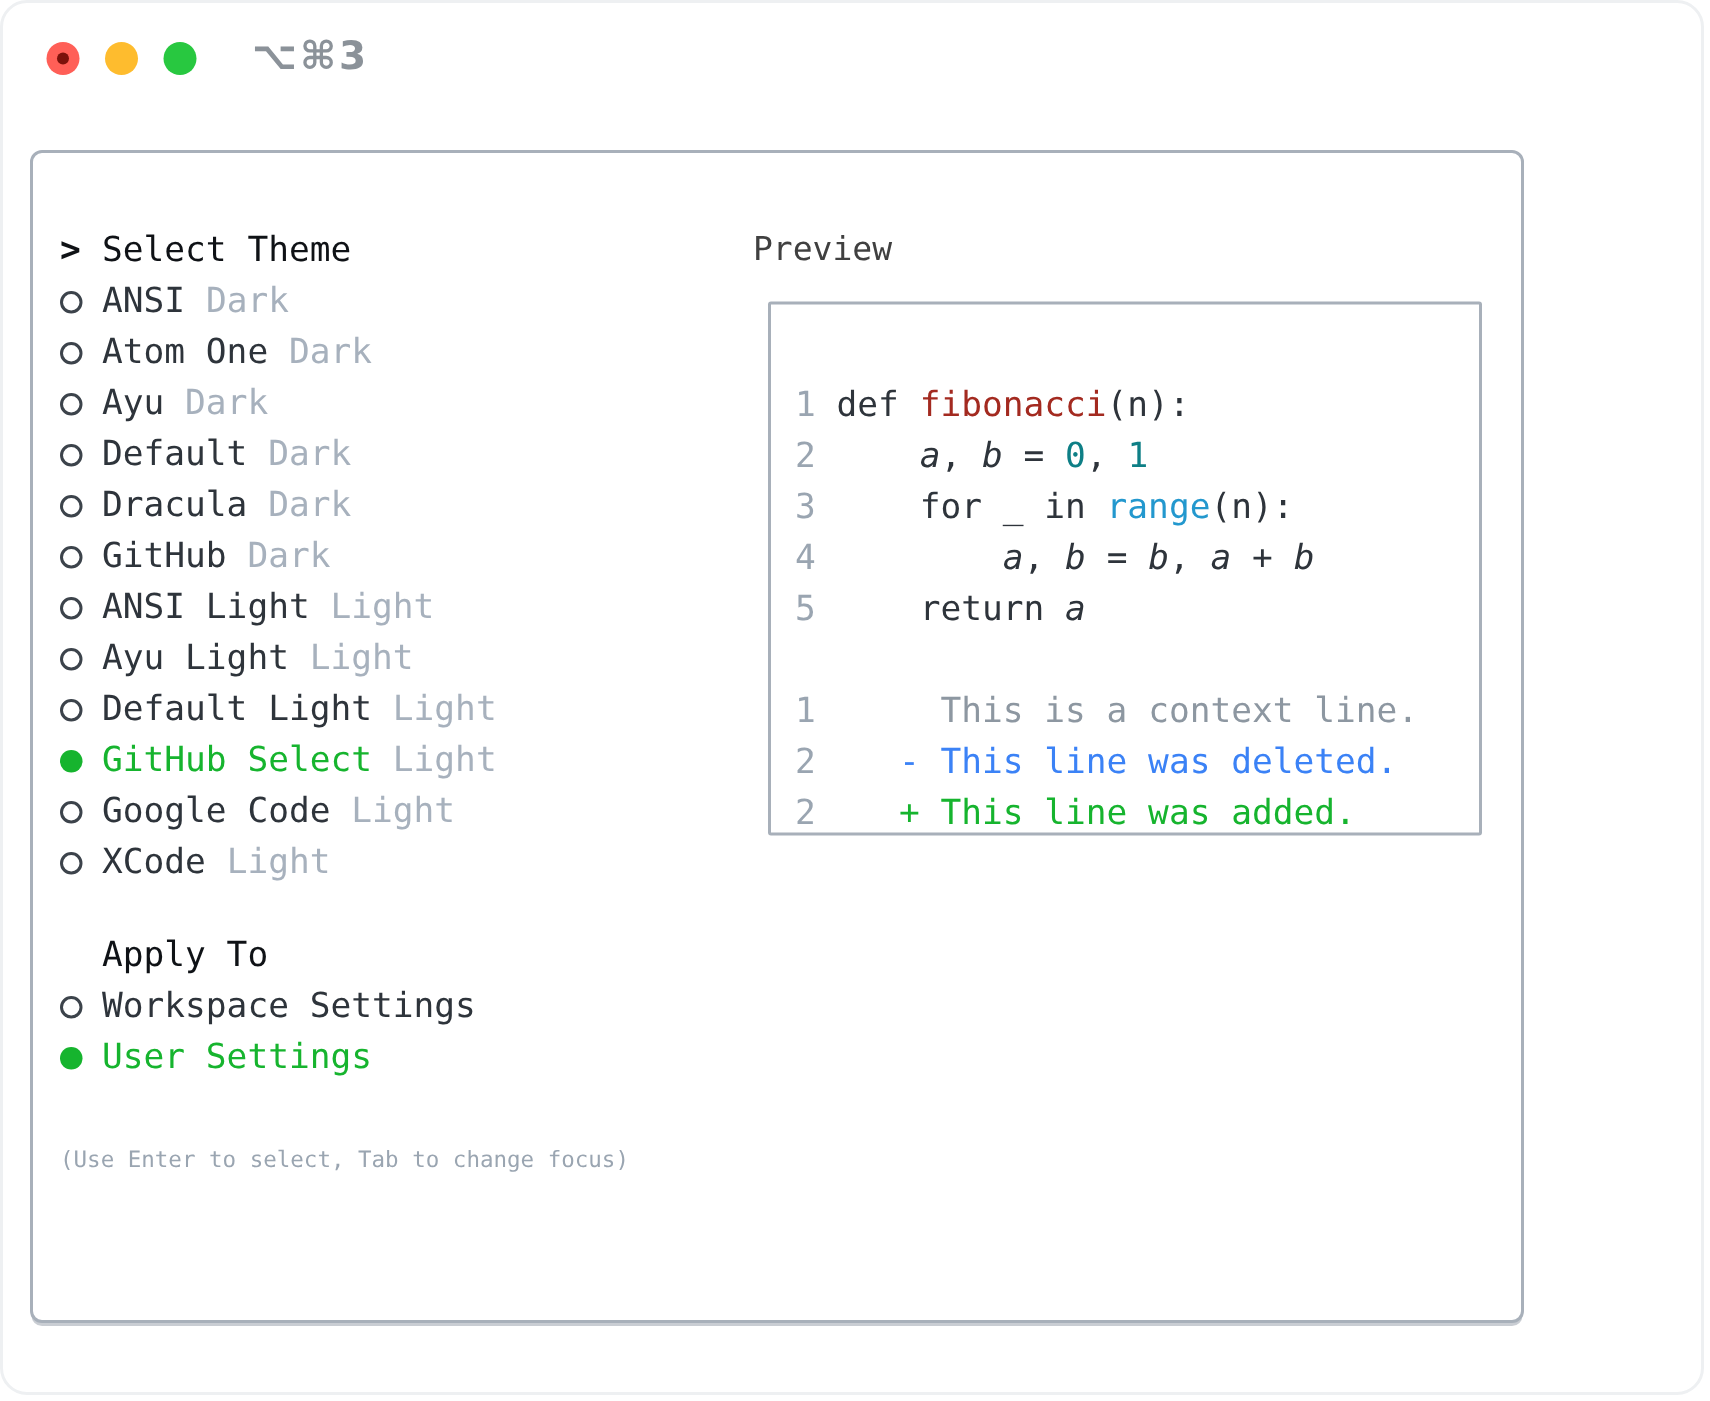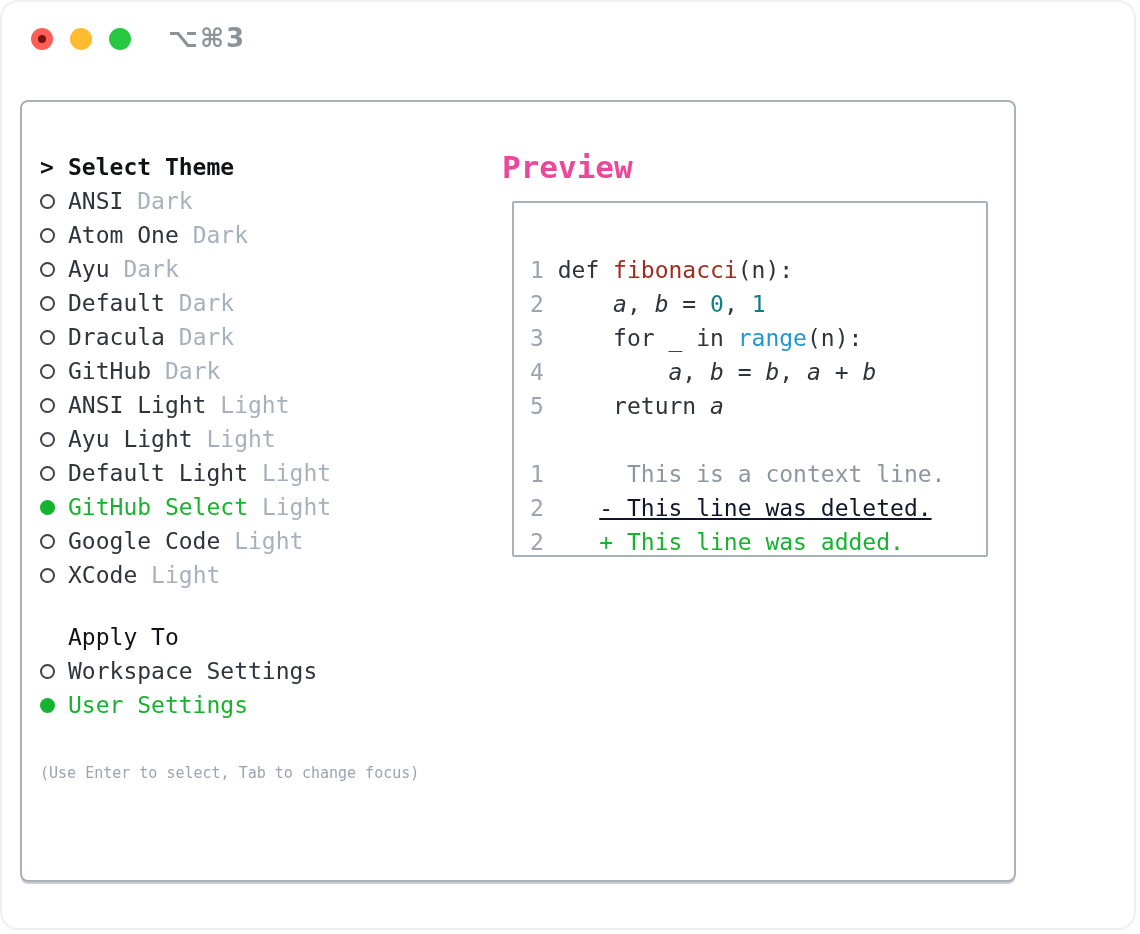--- a/index.html
+++ b/index.html
@@ -64,21 +64,21 @@
     line-height: 34px;
     white-space: pre;
   }
   .left-col { position: absolute; left: 18px; top: 48px; }
   .caret {
     display: inline-block;
     width: 28px;
     font-weight: bold;
     color: #0f1216;
   }
-  .hdr  { font-weight: bold; color: #0f1216; }
+  .hdr  { font-weight: normal; color: #0f1216; }
   .indent { display: inline-block; width: 28px; }
   .hdr2 { color: #0f1216; }
   .bullet {
     width: 15px; height: 15px;
     border-radius: 50%;
     border: 2px solid #3c434b;
     box-sizing: border-box;
     margin-right: 13px;
     flex: none;
   }
@@ -92,23 +92,23 @@
     width: 460px;
     font-size: 15px;
     line-height: 34px;
     color: #9aa5b1;
   }
   
   .preview-label {
     position: absolute;
     left: 480px; top: 48px;
     height: 34px; line-height: 34px;
-    font-size: 31px;
-    font-weight: bold;
-    color: #ec4899;
+    font-size: 22px;
+    font-weight: normal;
+    color: #404040;
   }
   .preview-box {
     position: absolute;
     left: 490px; top: 99px;
     width: 476px; height: 356px;
     border: 2px solid #a8b0ba;
     border-radius: 2px;
     box-sizing: border-box;
     padding: 50px 0 0 16px;
     overflow: hidden;
@@ -119,21 +119,21 @@
     font-size: 23px;
     white-space: pre;
   }
   .ln   { color: #9aa5b1; }
   .tx   { color: #2e343b; }
   .fn   { color: #a32a20; }
   .num  { color: #0e7f86; }
   .call { color: #2398ce; }
   .var  { color: #2e343b; font-style: italic; }
   .ctx  { color: #8d97a1; }
-  .del  { color: #0f172a; text-decoration: underline; }
+  .del  { color: #3b82f6; }
   .add  { color: #16b42e; }
 </style>
 </head>
 <body>
 
 <div class="screen">
 
   <div>
     <span class="light red"></span>
     <span class="light yellow"></span>

